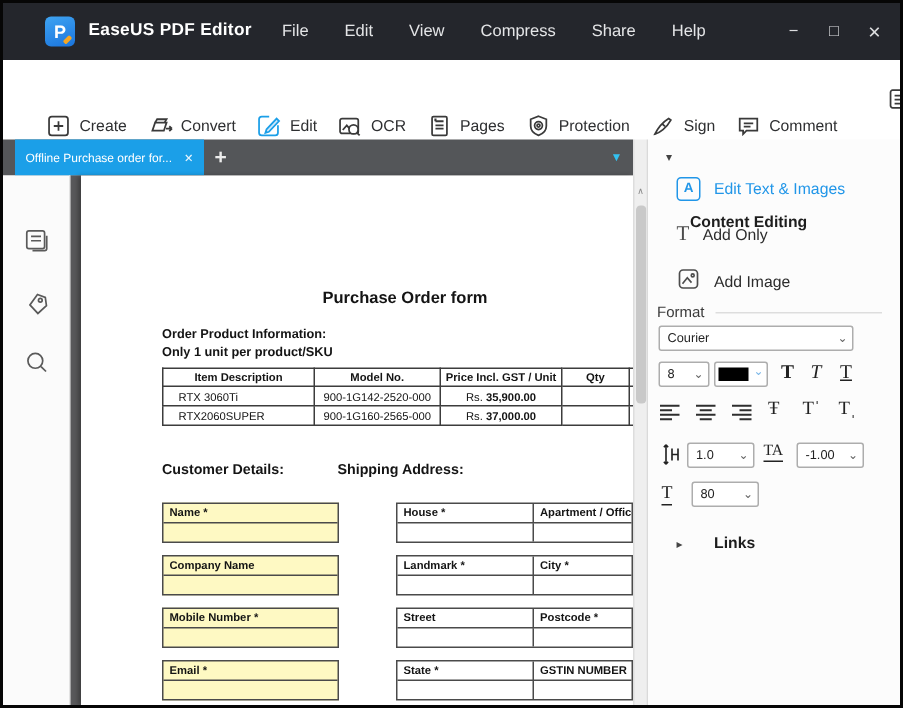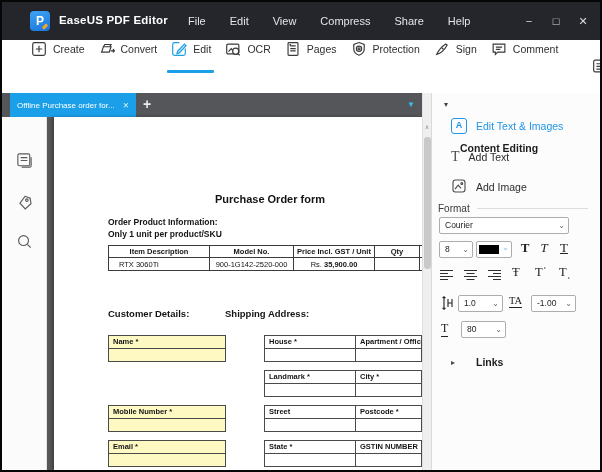--- a/index.html
+++ b/index.html
@@ -14,21 +14,21 @@
   .logo::after { content:""; position:absolute; right:2px; bottom:3px; width:6px; height:3px;
           background:#f5a623; transform:rotate(-45deg); border-radius:1px; }
   .apptitle { position:absolute; left:57px; top:12px; color:#fff; font-weight:bold; font-size:11.5px; letter-spacing:.2px; }
   .menubar { position:absolute; left:186px; top:0; height:38px; display:flex; align-items:center; gap:24px; }
   .menuitem { color:#e4e5e7; font-size:11px; cursor:default; }
   .winctrls { position:absolute; right:10px; top:0; height:38px; display:flex; align-items:center; gap:13px; }
   .wbtn { color:#dcdddf; font-size:11px; width:14px; text-align:center; }
 
   
   .toolbar { position:absolute; left:0; top:38px; right:0; height:53px; background:#fff;
-             display:flex; align-items:flex-start; padding-left:28px; gap:13px; overflow:hidden; }
+             display:flex; align-items:flex-end; padding-left:28px; gap:13px; overflow:hidden; }
   .tool { position:relative; display:flex; align-items:center; gap:5px; font-size:10.5px; color:#2e2f31; flex:none; }
   .tool svg { display:block; }
   .tool.active::after { content:""; position:absolute; left:-3px; right:-3px; bottom:-15px; height:3px; background:#1b9fe8; border-radius:1px; }
   .tool-partial { position:absolute; right:-9px; top:17px; }
 
   
   .tabbar { position:absolute; left:0; top:91px; width:420px; height:24px; background:#545659; }
   .tab { position:absolute; left:8px; top:0; bottom:0; width:126px; background:#1b9fe8; color:#fff;
          display:flex; align-items:center; padding:0 7px; gap:4px; }
   .tab-label { font-size:8px; white-space:nowrap; overflow:hidden; text-overflow:ellipsis; flex:1; }
@@ -270,28 +270,39 @@
             </tr>
           </thead>
           <tbody>
             <tr>
               <td class="item">RTX 3060Ti</td>
               <td>900-1G142-2520-000</td>
               <td><span>Rs.</span> <span class="price-amt">35,900.00</span></td>
               <td></td>
               <td></td>
             </tr>
+            <tr>
+              <td class="item">RTX2060SUPER</td>
+              <td>900-1G160-2565-000</td>
+              <td><span>Rs.</span> <span class="price-amt">37,000.00</span></td>
+              <td></td>
+              <td></td>
+            </tr>
           </tbody>
         </table>
 
         <div class="doc-h2" style="left:54px">Customer Details:</div>
         <div class="doc-h2" style="left:171px">Shipping Address:</div>
 
         <div class="fbox" style="left:54px;top:218px">
           <div class="fbox-label">Name *</div>
+          <div class="fbox-input"></div>
+        </div>
+        <div class="fbox" style="left:54px;top:253px">
+          <div class="fbox-label">Company Name</div>
           <div class="fbox-input"></div>
         </div>
         <div class="fbox" style="left:54px;top:288px">
           <div class="fbox-label">Mobile Number *</div>
           <div class="fbox-input"></div>
         </div>
         <div class="fbox" style="left:54px;top:323px">
           <div class="fbox-label">Email *</div>
           <div class="fbox-input"></div>
         </div>
@@ -328,21 +339,21 @@
   <div class="rpanel">
     <span class="rp-caret" style="left:12px;top:7px">▾</span>
     <div class="rp-header">Content Editing</div>
 
     <div class="rp-item active" style="top:25px">
       <span class="icon-a">A</span>
       <span class="txt">Edit Text &amp; Images</span>
     </div>
     <div class="rp-item" style="top:57px">
       <span class="icon-t">T</span>
-      <span class="txt">Add Text</span>
+      <span class="txt">Add Only</span>
     </div>
     <div class="rp-item" style="top:85px">
       <span>
         <svg width="16" height="16" viewBox="0 0 20 20" fill="none" stroke="#4c4c4c" stroke-width="1.4">
           <rect x="2.5" y="2.5" width="15" height="15" rx="3"></rect>
             <path d="m5 14 4-5 3.5 4"></path>
             <circle cx="13.5" cy="7" r="1.2"></circle>
         </svg></span>
       <span class="txt">Add Image</span>
     </div>

